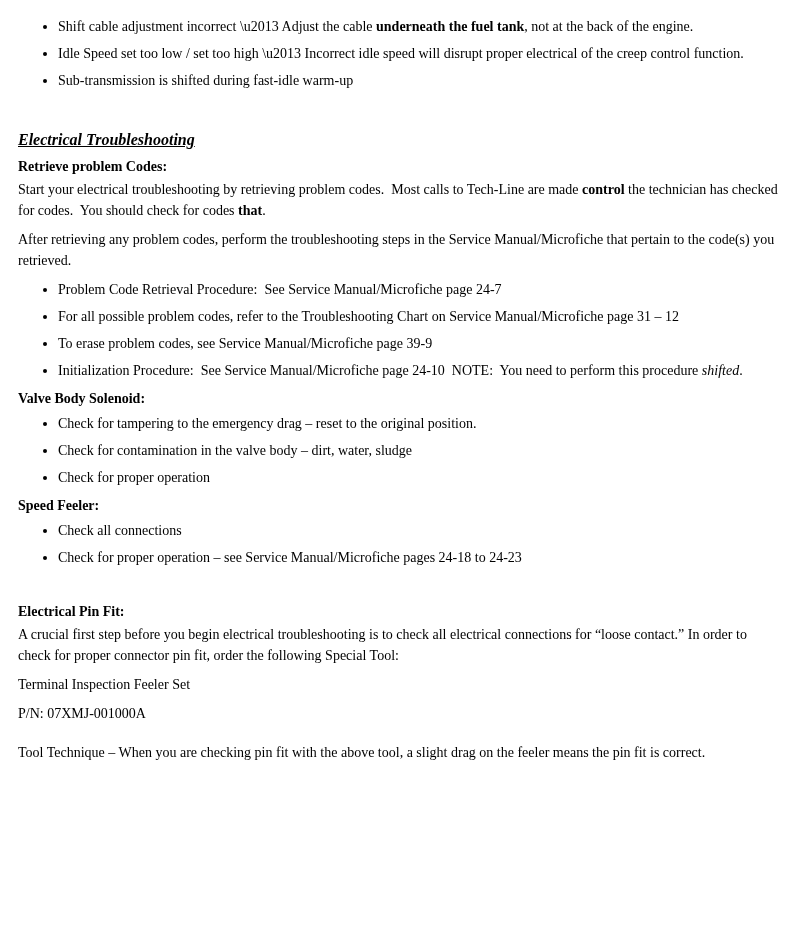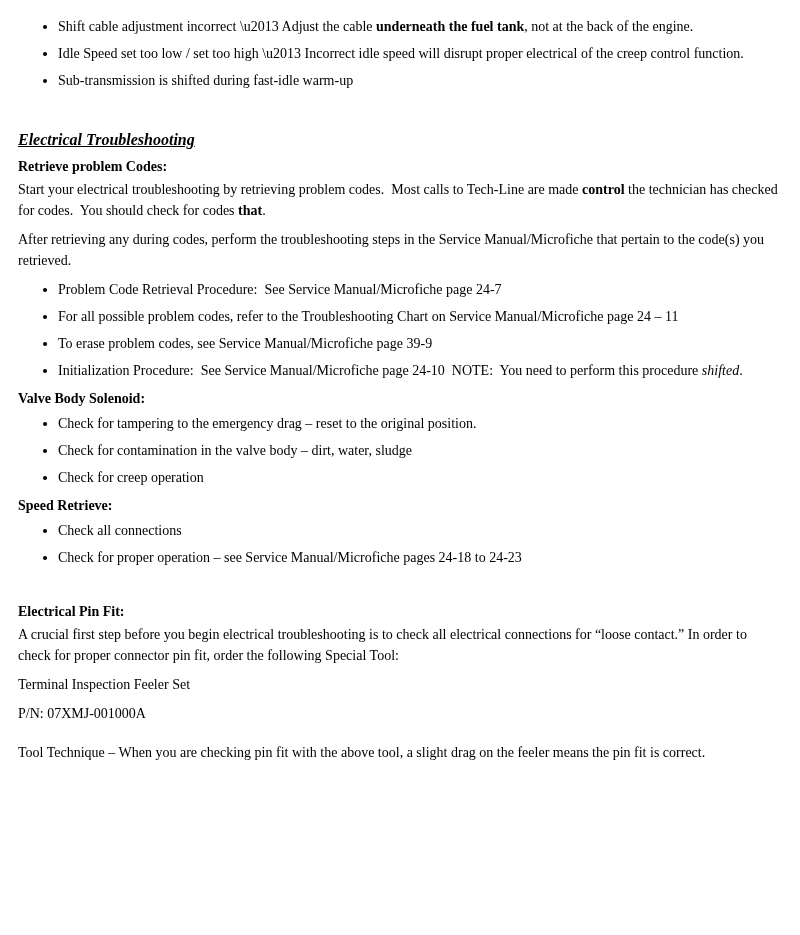--- a/index.html
+++ b/index.html
@@ -65,52 +65,52 @@
 <div class="spacer"></div>
 
 <div class="section-heading">Electrical Troubleshooting</div>
 
 <div class="sub-heading">Retrieve problem Codes:</div>
 
 <p class="paragraph">
   Start your electrical troubleshooting by retrieving problem codes.&nbsp; Most calls to Tech-Line are made <strong>control</strong> the technician has checked for codes.&nbsp; You should check for codes <strong>that</strong>.
 </p>
 
-<p class="paragraph">After retrieving any during codes, perform the troubleshooting steps in the Service Manual/Microfiche that pertain to the code(s) you retrieved.</p>
+<p class="paragraph">After retrieving any problem codes, perform the troubleshooting steps in the Service Manual/Microfiche that pertain to the code(s) you retrieved.</p>
 
 <ul class="bullet-list">
   <li>
     <span>Problem Code Retrieval Procedure:&nbsp; See Service Manual/Microfiche page 24-7</span>
   </li>
   <li>
-    <span>For all possible problem codes, refer to the Troubleshooting Chart on Service Manual/Microfiche page 24 – 11</span>
+    <span>For all possible problem codes, refer to the Troubleshooting Chart on Service Manual/Microfiche page 31 – 12</span>
   </li>
   <li>
     <span>To erase problem codes, see Service Manual/Microfiche page 39-9</span>
   </li>
   <li>
     <span>Initialization Procedure:&nbsp; See Service Manual/Microfiche page 24-10&nbsp; NOTE:&nbsp; You need to perform this procedure <em>shifted</em>.</span>
   </li>
 </ul>
 
 <div class="sub-heading">Valve Body Solenoid:</div>
 
 <ul class="bullet-list">
   <li>
     <span>Check for tampering to the emergency drag – reset to the original position.</span>
   </li>
   <li>
     <span>Check for contamination in the valve body – dirt, water, sludge</span>
   </li>
   <li>
-    <span>Check for creep operation</span>
+    <span>Check for proper operation</span>
   </li>
 </ul>
 
-<div class="sub-heading">Speed Retrieve:</div>
+<div class="sub-heading">Speed Feeler:</div>
 
 <ul class="bullet-list">
   <li>
     <span>Check all connections</span>
   </li>
   <li>
     <span>Check for proper operation – see Service Manual/Microfiche pages 24-18 to 24-23</span>
   </li>
 </ul>
 

